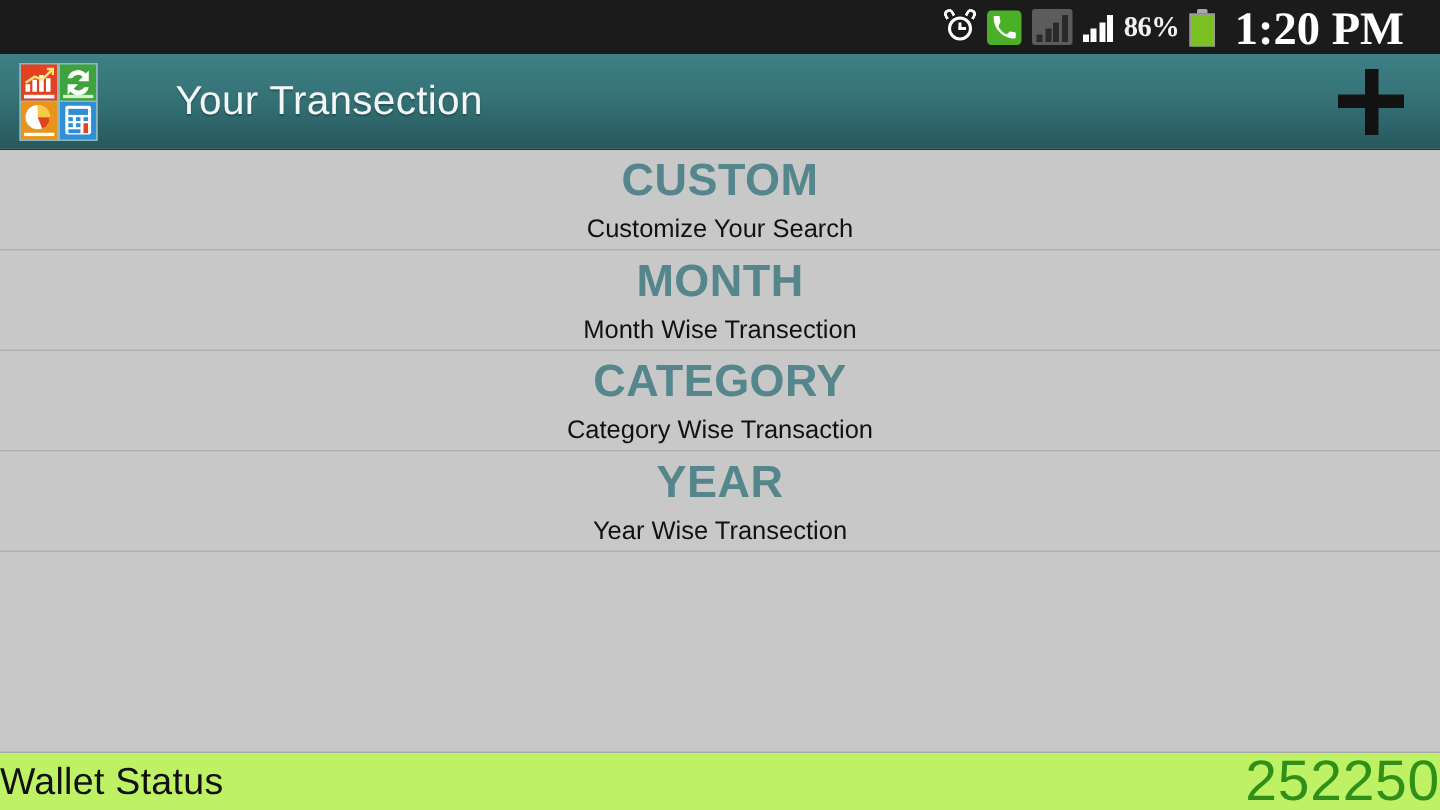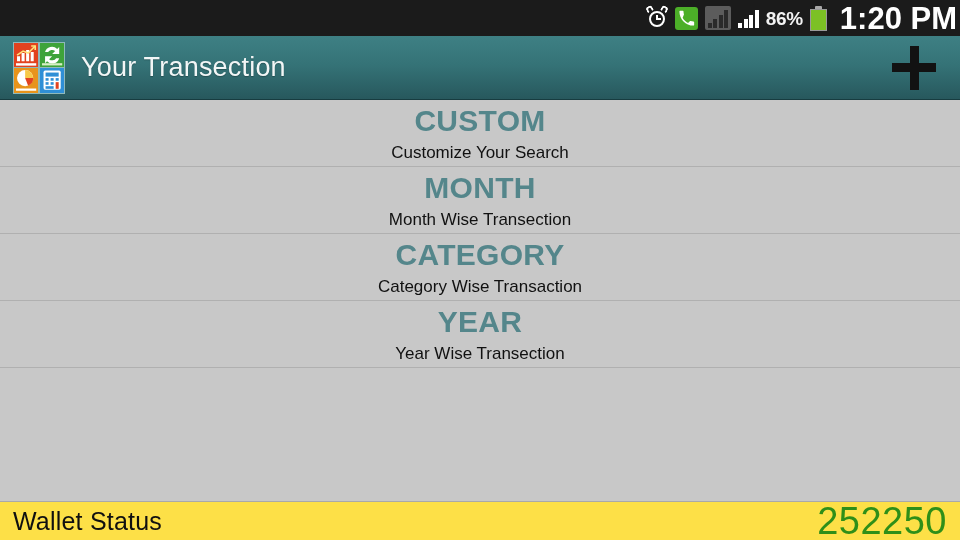--- a/index.html
+++ b/index.html
@@ -11,21 +11,22 @@
     overflow:hidden;
   }
   #app { position:relative; width:960px; height:540px; }
 
   
   .statusbar{
     position:absolute; top:0; left:0;
     width:960px; height:36px;
     background:#1b1b1b;
     display:flex; align-items:flex-end; justify-content:flex-end;
-    padding-right:3px;
+    padding-right:24px;
+    font-family:Liberation Serif, serif;
   }
   .sb-icons{ display:flex; align-items:center; gap:7px; height:100%; }
   .sb-ico{ display:flex; align-items:center; justify-content:center; }
 
   
   .ico-alarm{ width:22px; height:24px; position:relative; }
   .ico-alarm .face{
     position:absolute; left:3px; top:5px; width:16px; height:16px;
     border:2.2px solid #fff; border-radius:50%;
   }
@@ -88,20 +89,21 @@
     margin-left:6px; letter-spacing:0px; line-height:1;
   }
 
   
   .header{
     position:absolute; top:36px; left:0;
     width:960px; height:64px;
     background:linear-gradient(to bottom,#3e8084 0%,#357377 45%,#27585d 100%);
     display:flex; align-items:center;
     border-bottom:1px solid #173c40;
+    gap:36px;
   }
   .app-icon{
     width:52px; height:52px; margin-left:13px;
     border:1px solid #8fb9bb;
     display:grid; grid-template-columns:1fr 1fr; grid-template-rows:1fr 1fr;
     gap:1.5px; background:#8fb9bb; flex:0 0 auto;
   }
   .tile{ position:relative; overflow:hidden; }
   .tile svg{ position:absolute; inset:0; width:100%; height:100%; }
   .t-red{ background:#e2421f; }
@@ -143,23 +145,23 @@
   }
   .row .r-sub{
     color:#111111; font-size:17px; line-height:1.0;
     margin-top:8px; letter-spacing:0px;
   }
 
   
   .bottombar{
     position:absolute; left:0; top:501px;
     width:960px; height:39px;
-    background:#fde047;
+    background:#bef264;
     display:flex; align-items:center; justify-content:space-between;
-    padding:0 13px;
+    padding:0 0;
     border-top:1px solid #a9a9a9;
   }
   .wallet-label{ color:#101010; font-size:25px; letter-spacing:0.2px; }
   .wallet-amount{ color:#2f8f18; font-size:38px; letter-spacing:0.5px; }
 </style>
 </head>
 <body>
 
 <div id="app">
 

